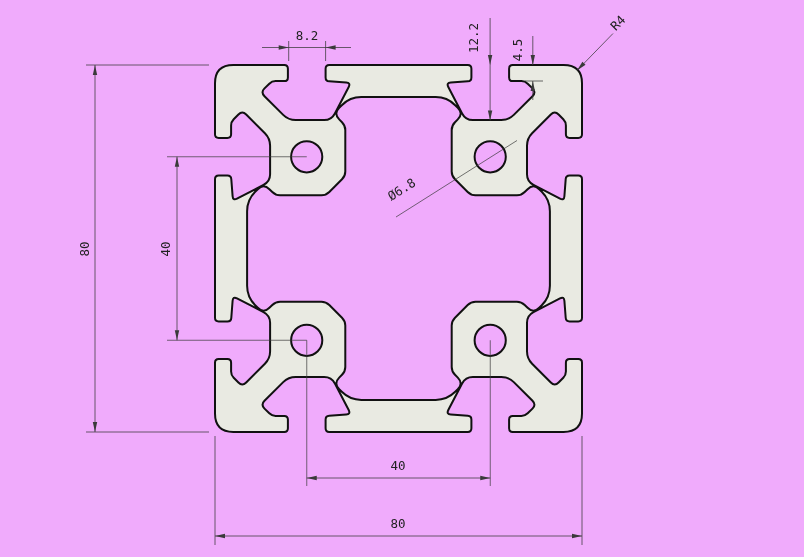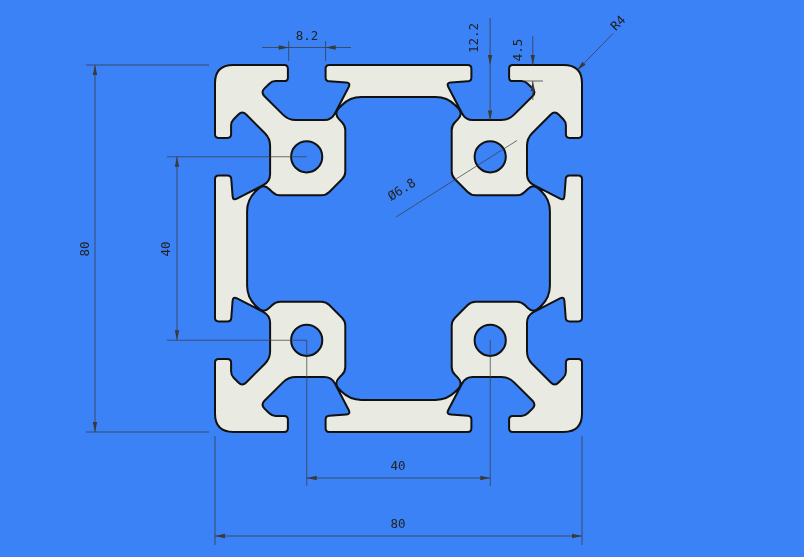--- a/index.html
+++ b/index.html
@@ -1,16 +1,16 @@
 <!DOCTYPE html>
 <html><head>
 <meta charset="utf-8">
 <style>
   html,body{margin:0;padding:0;background:#ffffff;}
-  .canvas{position:relative;width:804px;height:557px;background:#3b82f6;overflow:hidden;
+  .canvas{position:relative;width:804px;height:557px;background:#f0abfc;overflow:hidden;
           font-family:"DejaVu Sans Mono", monospace;}
   svg{position:absolute;left:0;top:0;}
   svg text{font-family:"DejaVu Sans Mono", monospace;font-size:12.5px;fill:#222;}
 </style>
 </head>
 <body>
 
 <div class="canvas">
   <svg id="drawing" width="804" height="557" viewBox="0 0 804 557">
       <path d="M215.0 83.3 Q215.0 65.0 233.3 65.0 L284.3 65.0 Q287.9 65.0 287.9 68.7 L287.9 77.4 Q287.9 81.1 284.3 81.1 L275.6 81.1 Q271.9 81.1 269.3 83.7 L264.5 88.4 Q260.6 92.3 264.5 96.2 L283.2 114.9 Q288.4 120.1 295.7 120.1 L324.2 120.1 Q331.5 120.1 334.9 113.5 L348.7 87.0 Q350.8 82.9 346.2 82.6 L329.2 81.3 Q325.6 81.1 325.6 77.4 L325.6 68.7 Q325.6 65.0 329.2 65.0 L467.8 65.0 Q471.4 65.0 471.4 68.7 L471.4 77.4 Q471.4 81.1 467.8 81.3 L450.8 82.6 Q446.2 82.9 448.3 87.0 L462.1 113.5 Q465.5 120.1 472.8 120.1 L501.3 120.1 Q508.6 120.1 513.8 114.9 L532.5 96.2 Q536.4 92.3 532.5 88.4 L527.7 83.7 Q525.1 81.1 521.4 81.1 L512.7 81.1 Q509.1 81.1 509.1 77.4 L509.1 68.7 Q509.1 65.0 512.7 65.0 L563.6 65.0 Q582.0 65.0 582.0 83.3 L582.0 134.3 Q582.0 137.9 578.3 137.9 L569.6 137.9 Q565.9 137.9 565.9 134.3 L565.9 125.6 Q565.9 121.9 563.3 119.3 L558.6 114.5 Q554.7 110.6 550.8 114.5 L532.1 133.2 Q527.0 138.4 527.0 145.7 L527.0 174.2 Q527.0 181.5 533.5 184.9 L560.0 198.7 Q564.1 200.8 564.4 196.2 L565.7 179.2 Q565.9 175.6 569.6 175.6 L578.3 175.6 Q582.0 175.6 582.0 179.2 L582.0 317.8 Q582.0 321.4 578.3 321.4 L569.6 321.4 Q565.9 321.4 565.7 317.8 L564.4 300.8 Q564.1 296.2 560.0 298.3 L533.5 312.1 Q527.0 315.5 527.0 322.8 L527.0 351.3 Q527.0 358.6 532.1 363.8 L550.8 382.5 Q554.7 386.4 558.6 382.5 L563.3 377.7 Q565.9 375.1 565.9 371.4 L565.9 362.7 Q565.9 359.1 569.6 359.1 L578.3 359.1 Q582.0 359.1 582.0 362.7 L582.0 413.6 Q582.0 432.0 563.6 432.0 L512.7 432.0 Q509.1 432.0 509.1 428.3 L509.1 419.6 Q509.1 415.9 512.7 415.9 L521.4 415.9 Q525.1 415.9 527.7 413.3 L532.5 408.6 Q536.4 404.7 532.5 400.8 L513.8 382.1 Q508.6 377.0 501.3 377.0 L472.8 377.0 Q465.5 377.0 462.1 383.5 L448.3 410.0 Q446.2 414.1 450.8 414.4 L467.8 415.7 Q471.4 415.9 471.4 419.6 L471.4 428.3 Q471.4 432.0 467.8 432.0 L329.2 432.0 Q325.6 432.0 325.6 428.3 L325.6 419.6 Q325.6 415.9 329.2 415.7 L346.2 414.4 Q350.8 414.1 348.7 410.0 L334.9 383.5 Q331.5 377.0 324.2 377.0 L295.7 377.0 Q288.4 377.0 283.2 382.1 L264.5 400.8 Q260.6 404.7 264.5 408.6 L269.3 413.3 Q271.9 415.9 275.6 415.9 L284.3 415.9 Q287.9 415.9 287.9 419.6 L287.9 428.3 Q287.9 432.0 284.3 432.0 L233.3 432.0 Q215.0 432.0 215.0 413.6 L215.0 362.7 Q215.0 359.1 218.7 359.1 L227.4 359.1 Q231.1 359.1 231.1 362.7 L231.1 371.4 Q231.1 375.1 233.7 377.7 L238.4 382.5 Q242.3 386.4 246.2 382.5 L264.9 363.8 Q270.1 358.6 270.1 351.3 L270.1 322.8 Q270.1 315.5 263.5 312.1 L237.0 298.3 Q232.9 296.2 232.6 300.8 L231.3 317.8 Q231.1 321.4 227.4 321.4 L218.7 321.4 Q215.0 321.4 215.0 317.8 L215.0 179.2 Q215.0 175.6 218.7 175.6 L227.4 175.6 Q231.1 175.6 231.3 179.2 L232.6 196.2 Q232.9 200.8 237.0 198.7 L263.5 184.9 Q270.1 181.5 270.1 174.2 L270.1 145.7 Q270.1 138.4 264.9 133.2 L246.2 114.5 Q242.3 110.6 238.4 114.5 L233.7 119.3 Q231.1 121.9 231.1 125.6 L231.1 134.3 Q231.1 137.9 227.4 137.9 L218.7 137.9 Q215.0 137.9 215.0 134.3 Z M341.8 105.2 Q349.9 97.1 361.3 97.1 L435.7 97.1 Q447.1 97.1 455.2 105.2 L457.8 107.8 Q463.6 113.6 457.8 119.4 L455.0 122.3 Q451.7 125.6 451.7 130.1 L451.7 171.4 Q451.7 176.0 455.0 179.3 L467.7 192.0 Q471.0 195.3 475.6 195.3 L516.9 195.3 Q521.4 195.3 524.7 192.0 L527.6 189.2 Q533.4 183.4 539.2 189.2 L541.8 191.8 Q549.9 199.9 549.9 211.3 L549.9 285.7 Q549.9 297.1 541.8 305.2 L539.2 307.8 Q533.4 313.6 527.6 307.8 L524.7 305.0 Q521.4 301.7 516.9 301.7 L475.6 301.7 Q471.0 301.7 467.7 305.0 L455.0 317.7 Q451.7 321.0 451.7 325.6 L451.7 366.9 Q451.7 371.4 455.0 374.7 L457.8 377.6 Q463.6 383.4 457.8 389.2 L455.2 391.8 Q447.1 399.9 435.7 399.9 L361.3 399.9 Q349.9 399.9 341.8 391.8 L339.2 389.2 Q333.4 383.4 339.2 377.6 L342.0 374.7 Q345.3 371.4 345.3 366.9 L345.3 325.6 Q345.3 321.0 342.0 317.7 L329.3 305.0 Q326.0 301.7 321.4 301.7 L280.1 301.7 Q275.6 301.7 272.3 305.0 L269.4 307.8 Q263.6 313.6 257.8 307.8 L255.2 305.2 Q247.1 297.1 247.1 285.7 L247.1 211.3 Q247.1 199.9 255.2 191.8 L257.8 189.2 Q263.6 183.4 269.4 189.2 L272.3 192.0 Q275.6 195.3 280.1 195.3 L321.4 195.3 Q326.0 195.3 329.3 192.0 L342.0 179.3 Q345.3 176.0 345.3 171.4 L345.3 130.1 Q345.3 125.6 342.0 122.3 L339.2 119.4 Q333.4 113.6 339.2 107.8 Z M322.3 156.8 a15.5975 15.5975 0 1 0 -31.195 0 a15.5975 15.5975 0 1 0 31.195 0 Z M505.8 156.8 a15.5975 15.5975 0 1 0 -31.195 0 a15.5975 15.5975 0 1 0 31.195 0 Z M322.3 340.3 a15.5975 15.5975 0 1 0 -31.195 0 a15.5975 15.5975 0 1 0 31.195 0 Z M505.8 340.3 a15.5975 15.5975 0 1 0 -31.195 0 a15.5975 15.5975 0 1 0 31.195 0 Z " fill-rule="evenodd" fill="#e9eae2" stroke="#111111" stroke-width="2" stroke-linejoin="round"></path>

